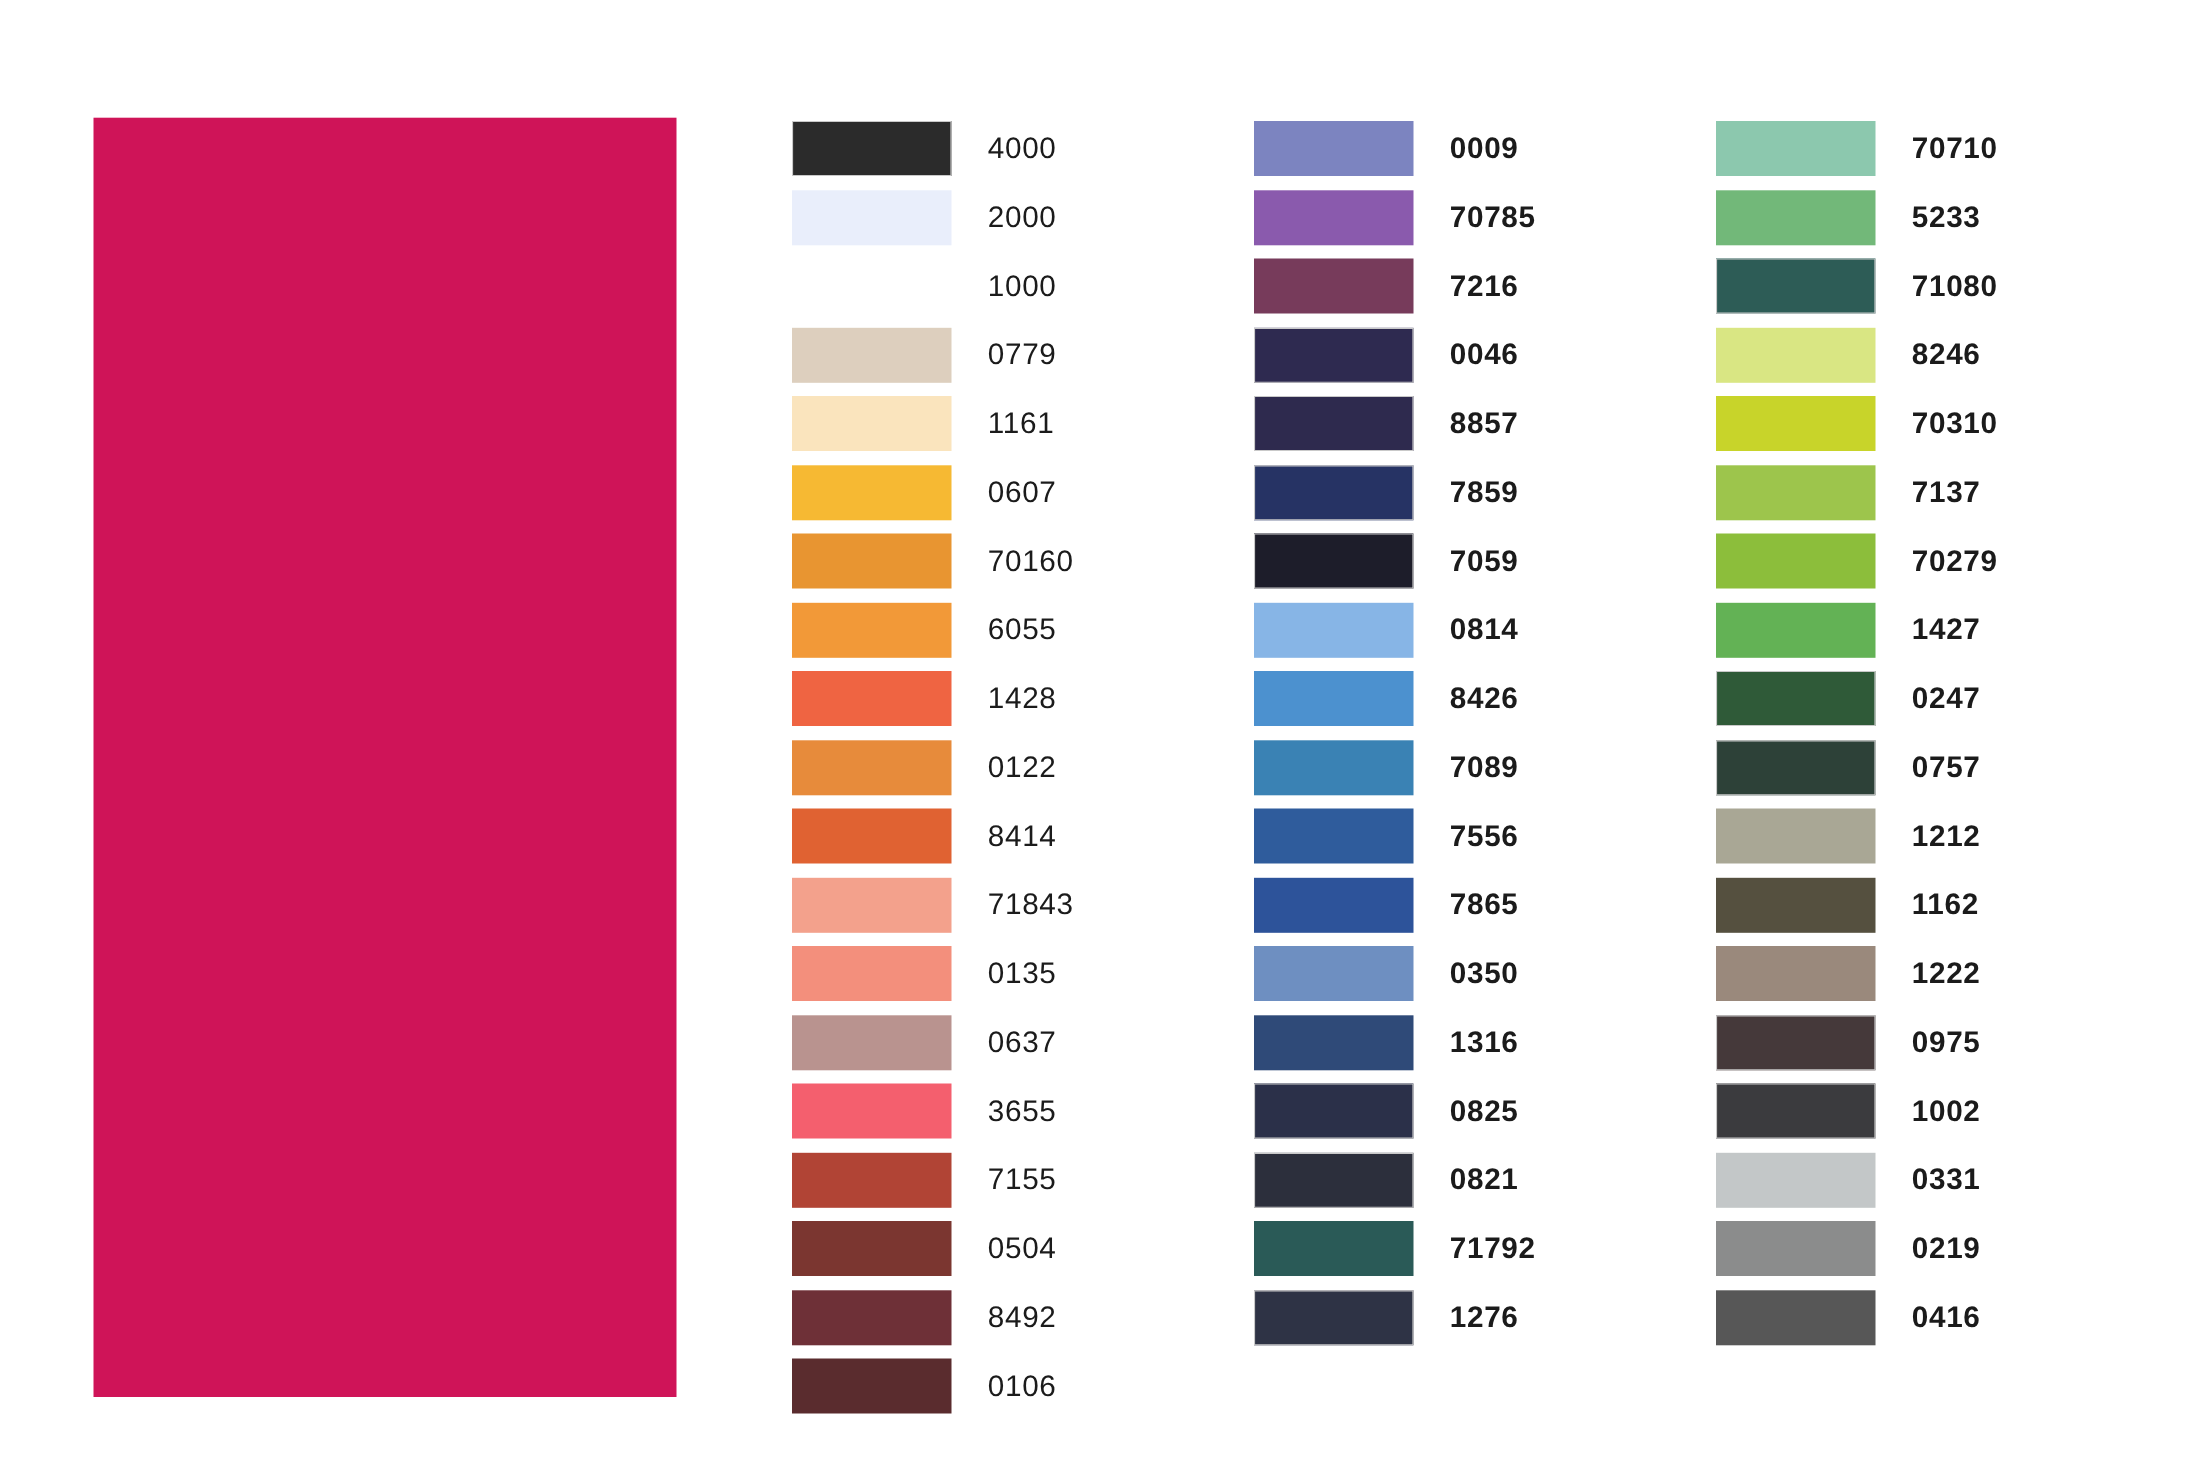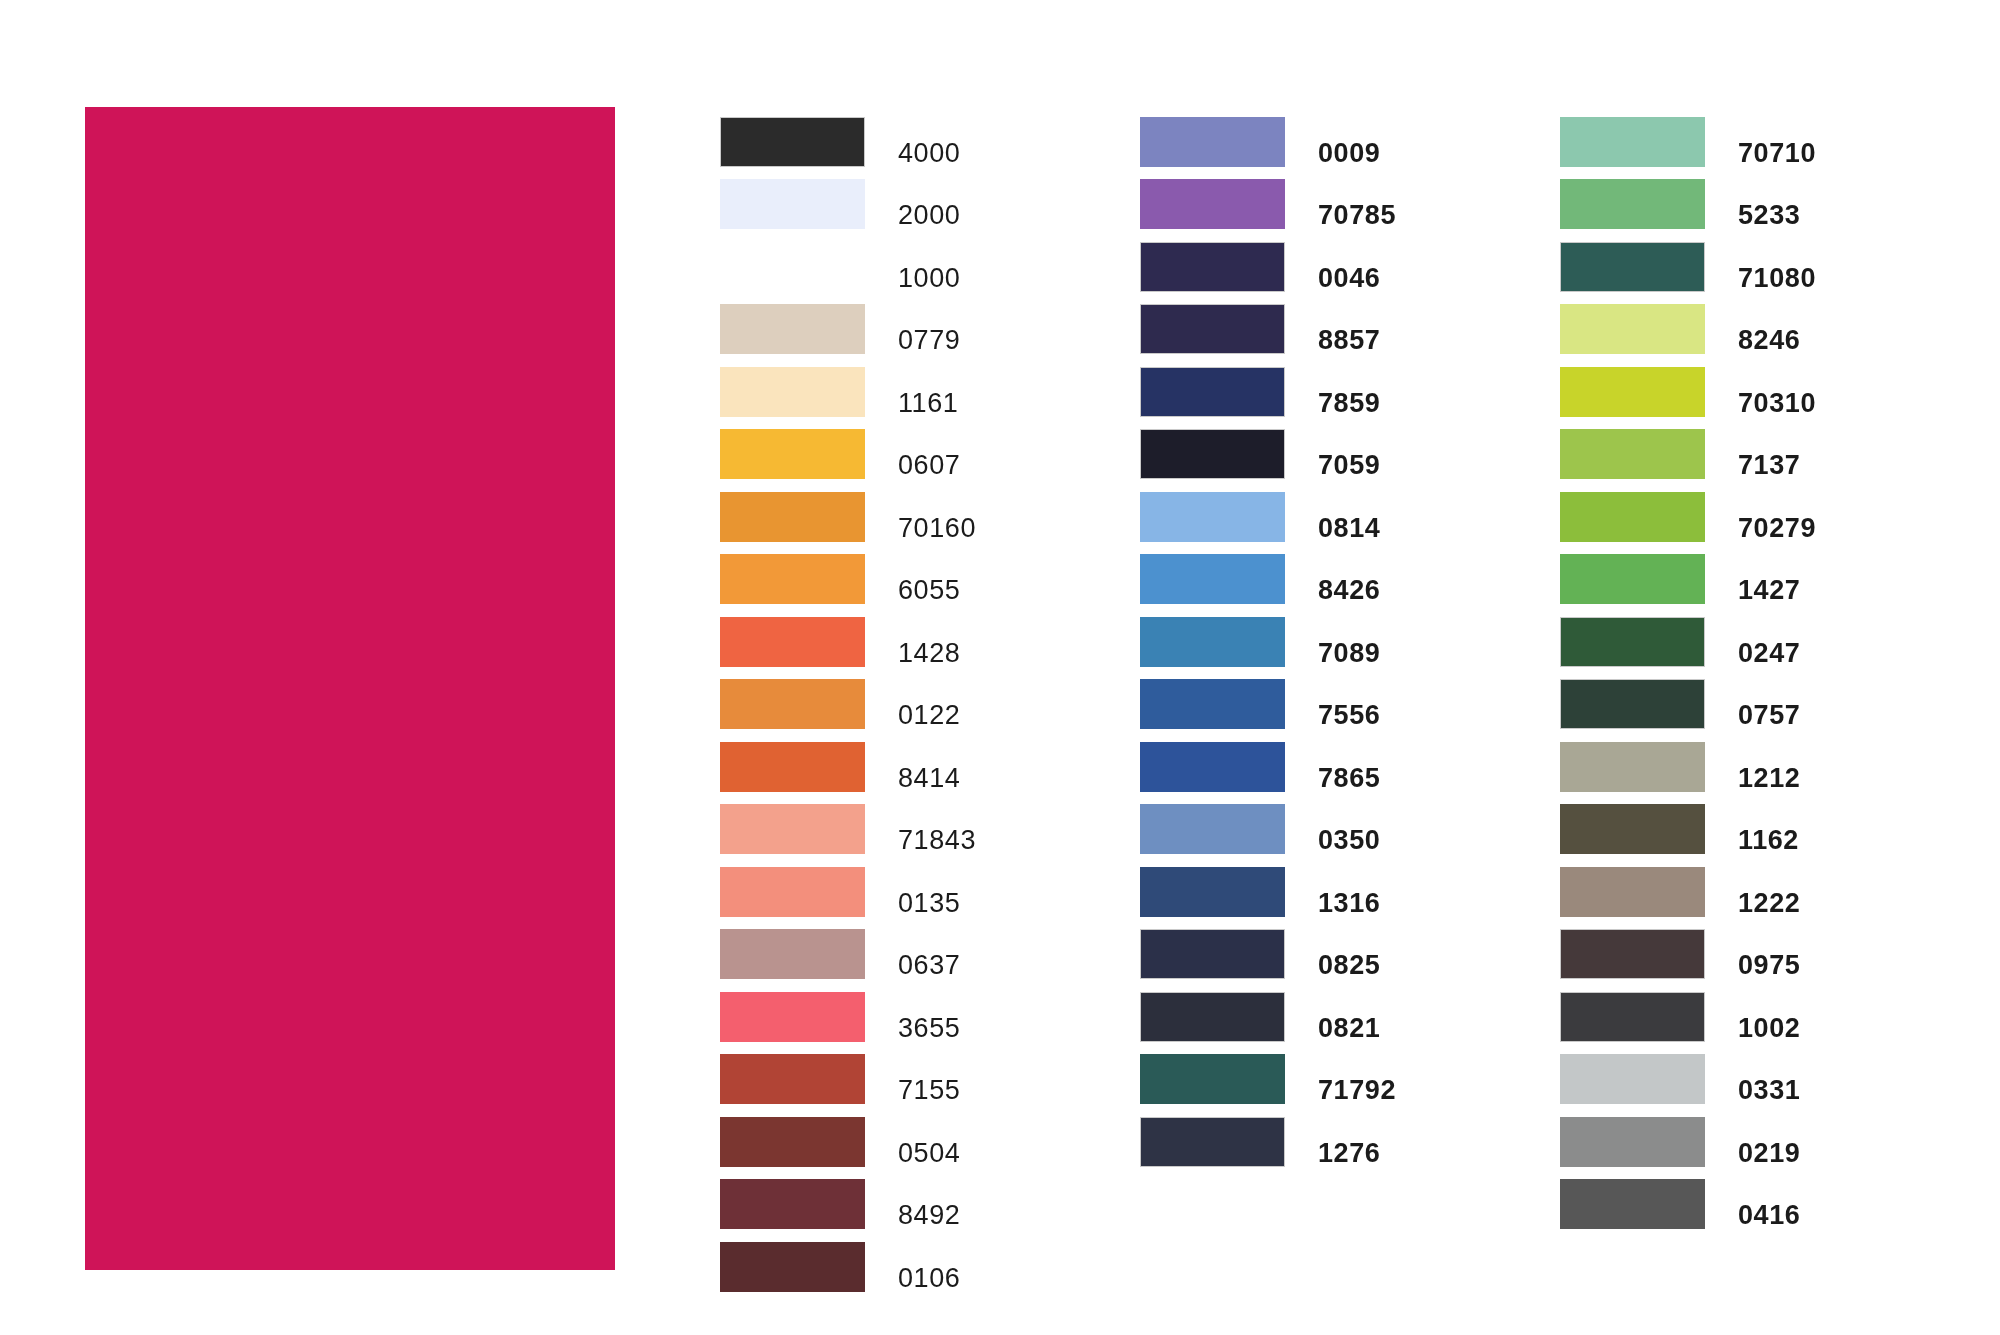--- a/index.html
+++ b/index.html
@@ -48,21 +48,21 @@
     display: flex;
     flex-direction: column;
   }
   .swatch-column.col-2 { margin-left: -10px; font-weight: bold; }
   .swatch-column.col-3 { margin-left: -10px; font-weight: bold; }
 
   .swatch-row {
     height: 62.5px;
     display: flex;
     flex-direction: row;
-    align-items: flex-end;
+    align-items: center;
   }
 
   .chip {
     width: 145px;
     height: 50px;
     flex: 0 0 145px;
     box-sizing: border-box;
   }
   .chip.outlined {
     box-shadow: 0 0 0 1px #c9c9c9 inset;
@@ -167,20 +167,24 @@
       <div class="swatch-column col-2">
         <div class="swatch-row">
           <div class="chip" title="#7c84c0" style="background: rgb(124, 132, 192);"></div>
           <div class="chip-label">0009</div>
         </div>
         <div class="swatch-row">
           <div class="chip" title="#8a5aad" style="background: rgb(138, 90, 173);"></div>
           <div class="chip-label">70785</div>
         </div>
         <div class="swatch-row">
+          <div class="chip" title="#773b5b" style="background: rgb(119, 59, 91);"></div>
+          <div class="chip-label">7216</div>
+        </div>
+        <div class="swatch-row">
           <div class="chip outlined" title="#2e2a50" style="background: rgb(46, 42, 80);"></div>
           <div class="chip-label">0046</div>
         </div>
         <div class="swatch-row">
           <div class="chip outlined" title="#2e2a4e" style="background: rgb(46, 42, 78);"></div>
           <div class="chip-label">8857</div>
         </div>
         <div class="swatch-row">
           <div class="chip outlined" title="#263364" style="background: rgb(38, 51, 100);"></div>
           <div class="chip-label">7859</div>

